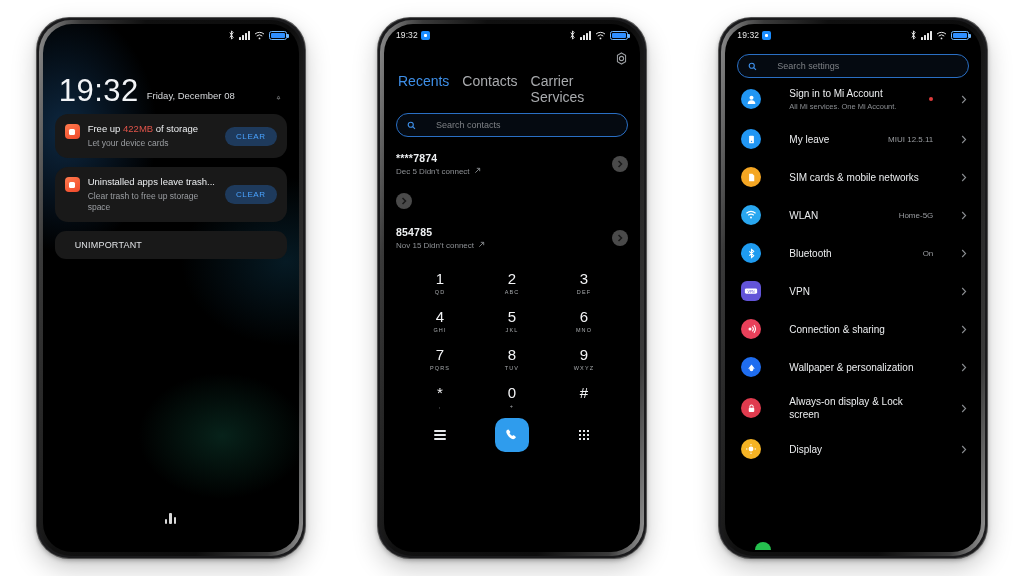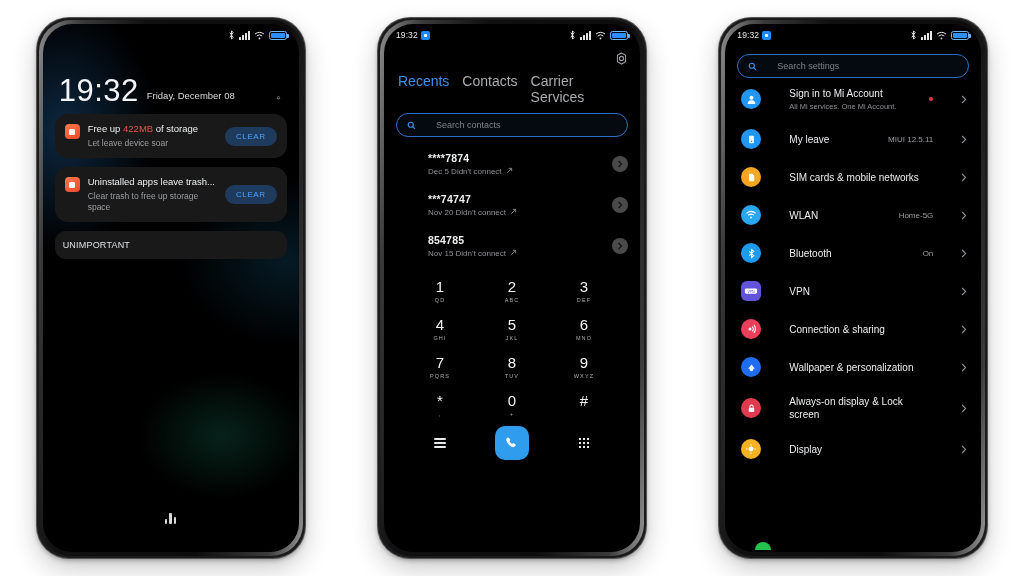--- a/index.html
+++ b/index.html
@@ -116,21 +116,21 @@
   .ntitle .amt { color:#e0544a; }
   .ntext { font-size: 8.5px; color:#9b9ea2; margin-top:3px; line-height:1.3; }
   .clearbtn {
     flex:0 0 auto; align-self:center;
     background:#1e3a5c; color:#4aa3ff;
     font-size:8px; letter-spacing:.6px;
     padding:5px 11px; border-radius:11px; border:none;
   }
   .unimportant {
     margin: 9px 12px 0 12px; background:#191919; border-radius:11px;
-    padding: 9px 8px; font-size:9px; color:#dfe1e4; letter-spacing:.2px;
+    padding: 9px 20px; font-size:9px; color:#dfe1e4; letter-spacing:.2px;
   }
   .musicbars { position:absolute; bottom:28px; left:0; right:0; display:flex;
     justify-content:center; align-items:flex-end; gap:2px; height:12px; }
   .musicbars span { width:2.5px; background:#d8d8d8; border-radius:1px; }
   .musicbars span:nth-child(1){height:5px}
   .musicbars span:nth-child(2){height:11px}
   .musicbars span:nth-child(3){height:7px}
 
   
   .gearrow { display:flex; justify-content:flex-end; padding: 6px 12px 0 0; }
@@ -140,21 +140,21 @@
   .searchbar {
     margin: 8px 12px 0 12px; height: 24px; border-radius: 13px;
     border:1px solid #2a6fc4; display:flex; align-items:center; gap:20px;
     padding: 0 10px; background: rgba(12,22,38,.45);
   }
   .searchbar .ph { font-size: 9px; color:#7d8085; }
   .calls { padding: 6px 12px 0 12px; }
   .callrow {
     display:flex; align-items:center; gap:8px; padding: 9px 0 8px 0;
   }
-  .callinfo { flex:1; min-width:0;margin-left:32px; }
+  .callinfo { flex:1; min-width:0; }
   .callnum { font-size:10.5px; color:#eef0f2; font-weight:700; letter-spacing:.2px;}
   .callmeta { font-size:8px; color:#8e9195; margin-top:3px; display:flex; gap:4px; align-items:flex-start;}
   .chev {
     width:16px;height:16px;border-radius:50%;background:#4a4a4a;
     display:flex;align-items:center;justify-content:center;flex:0 0 auto;
   }
   .keypad { padding: 6px 20px 0 20px; }
   .krow { display:flex; }
   .key { flex:1; text-align:center; padding: 7px 0 6px 0; }
   .kd { font-size: 15px; color:#f3f4f6; font-weight:400; line-height:1; }
@@ -229,21 +229,21 @@
       </div>
 
       <div class="notif">
         <span class="nic">
             <i></i>
           </span>
         <div class="nbody">
           <div class="ntitle">
             <span>Free up </span><span class="amt">422MB</span><span> of storage</span>
           </div>
-          <div class="ntext">Let leave device soar</div>
+          <div class="ntext">Let your device cards</div>
         </div>
         <button class="clearbtn">CLEAR</button>
       </div>
 
       <div class="notif">
         <span class="nic">
             <i></i>
           </span>
         <div class="nbody">
           <div class="ntitle">Uninstalled apps leave trash...</div>
@@ -325,29 +325,20 @@
               </svg>
             </div>
           </div>
           <span class="chev">
             <svg width="6" height="8" viewBox="0 0 6 8">
                 <path d="M1.5 1 L4.5 4 L1.5 7" fill="none" stroke="#1a1a1a" stroke-width="1.5"></path>
               </svg>
           </span>
         </div>
         <div class="callrow">
-          <div class="callinfo">
-            <div class="callnum">***74747</div>
-            <div class="callmeta">
-              <span>Nov 20 Didn't connect</span>
-              <svg width="7" height="7" viewBox="0 0 8 8">
-                <path d="M1.5 6.5 L6.5 1.5 M3.2 1.5 H6.5 V4.8" fill="none" stroke="#8e9195" stroke-width="1"></path>
-              </svg>
-            </div>
-          </div>
           <span class="chev">
             <svg width="6" height="8" viewBox="0 0 6 8">
                 <path d="M1.5 1 L4.5 4 L1.5 7" fill="none" stroke="#1a1a1a" stroke-width="1.5"></path>
               </svg>
           </span>
         </div>
         <div class="callrow">
           <div class="callinfo">
             <div class="callnum">854785</div>
             <div class="callmeta">

